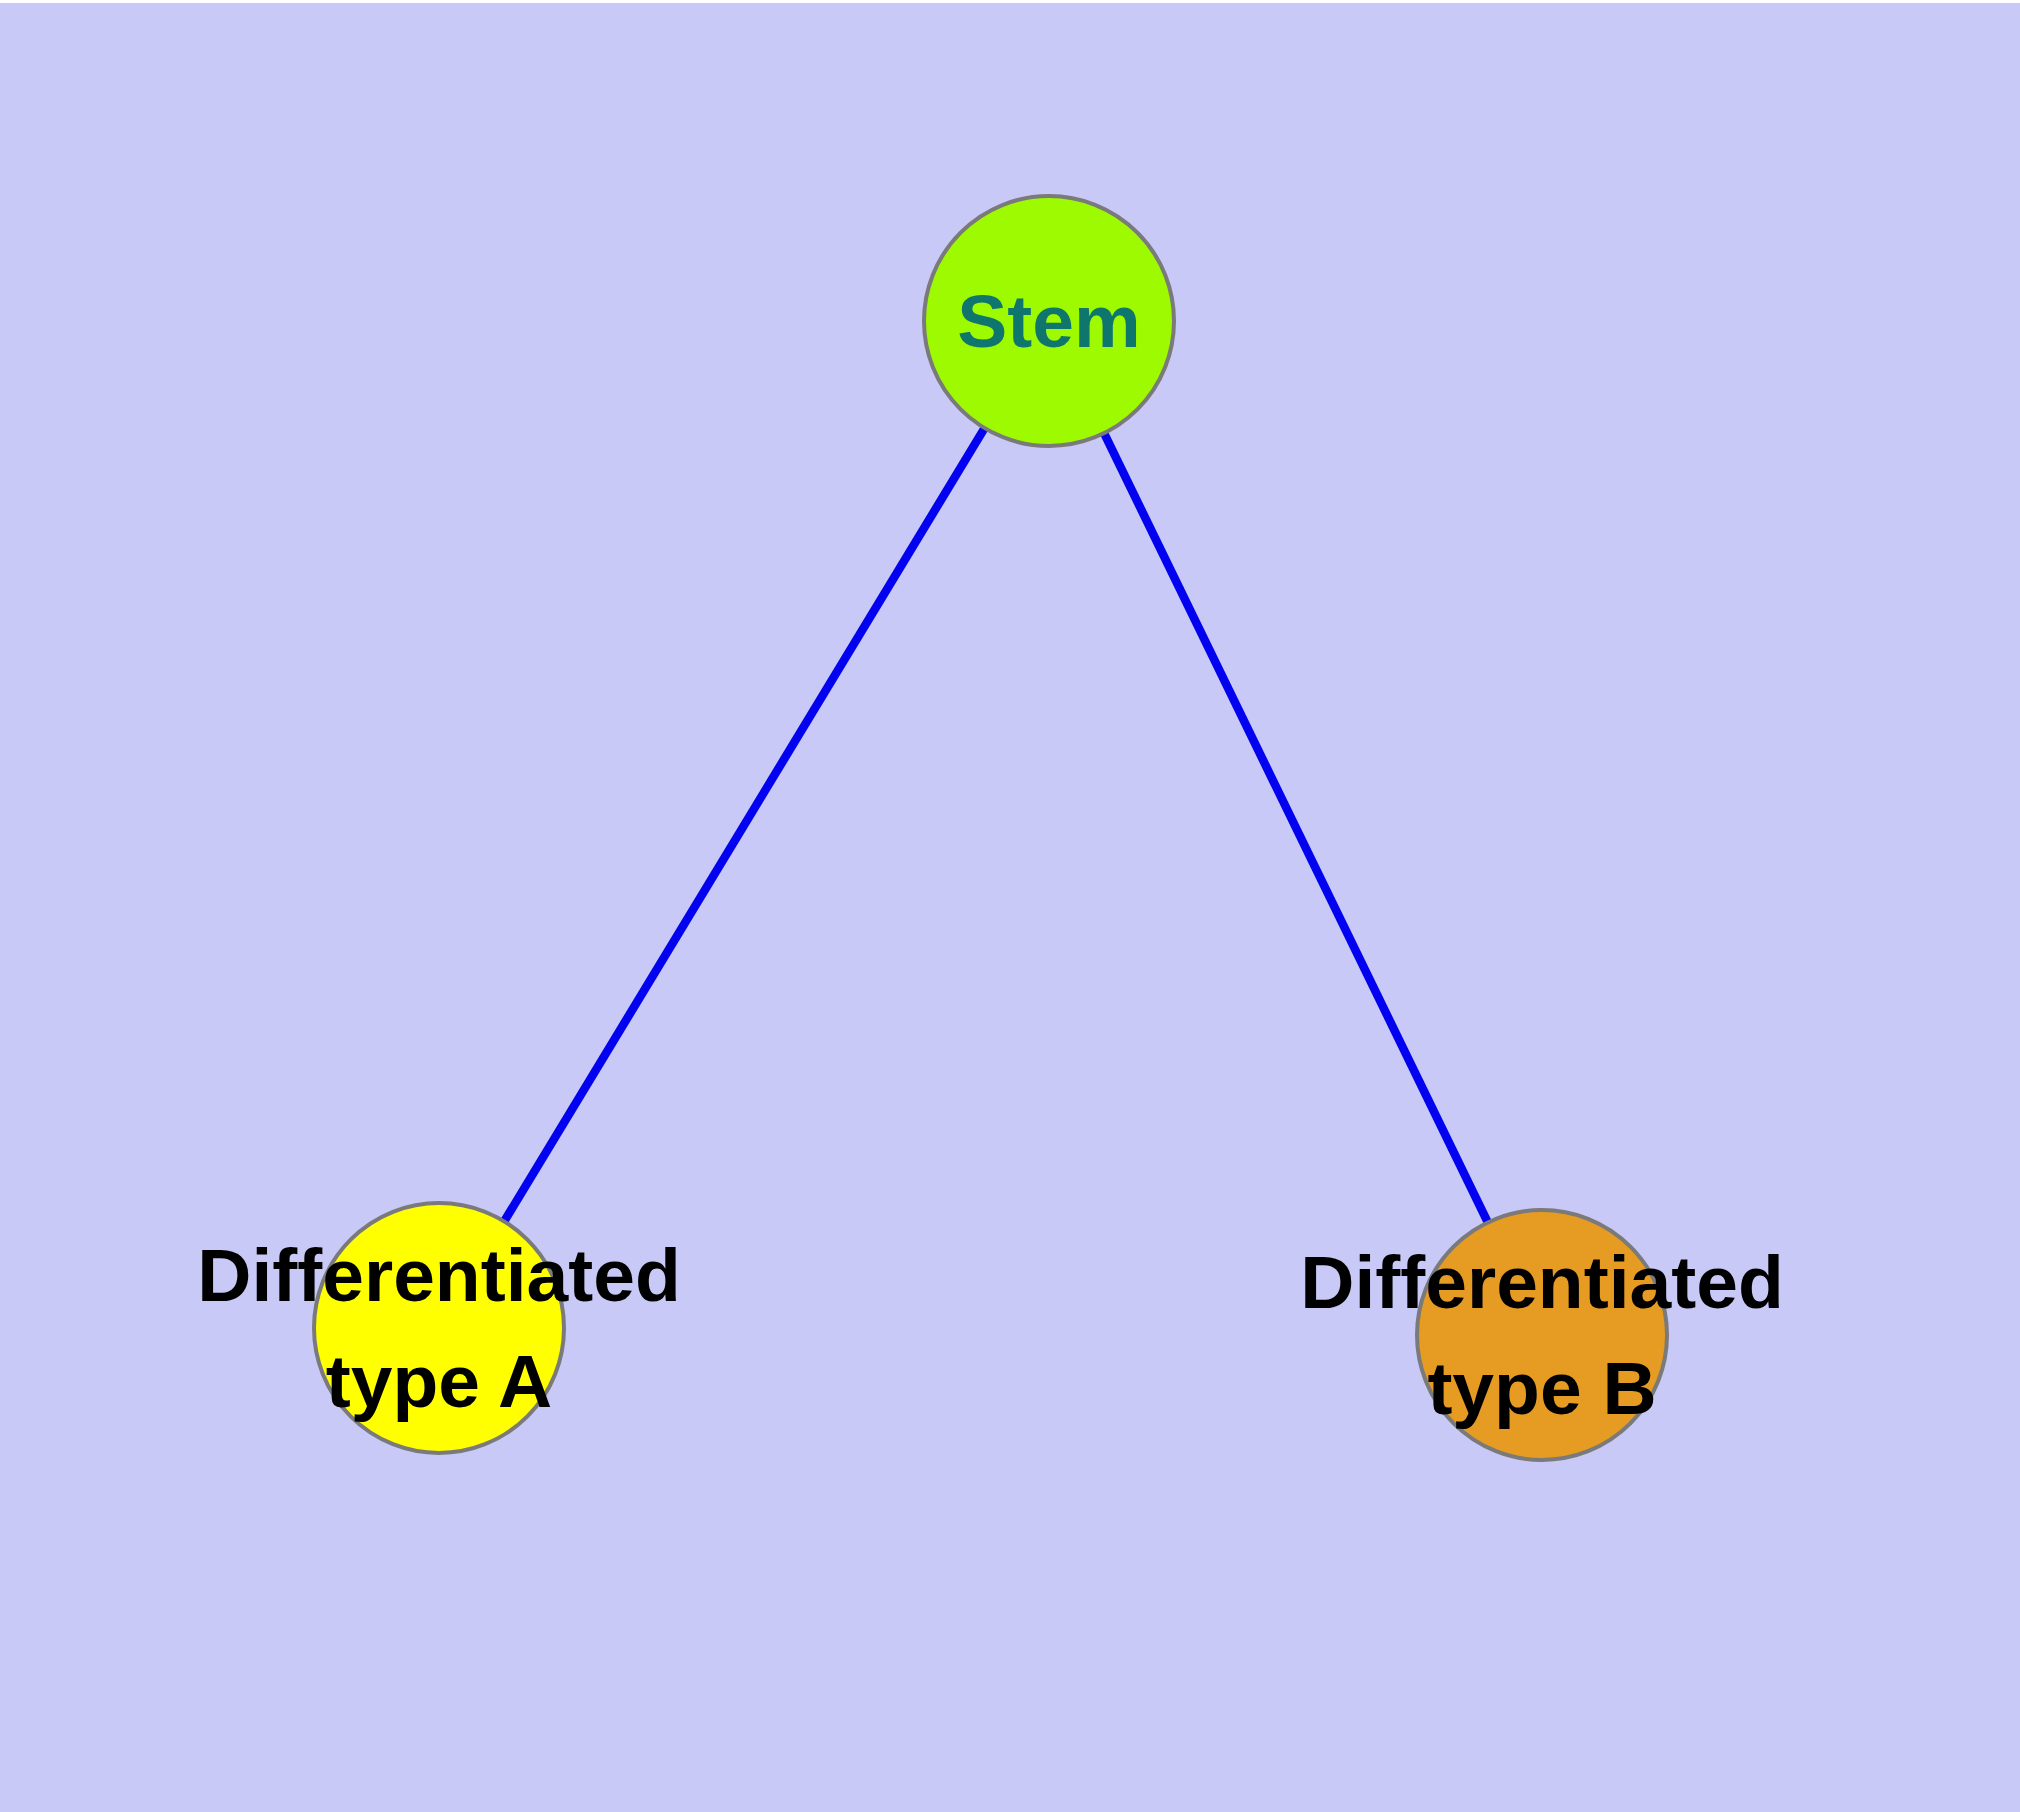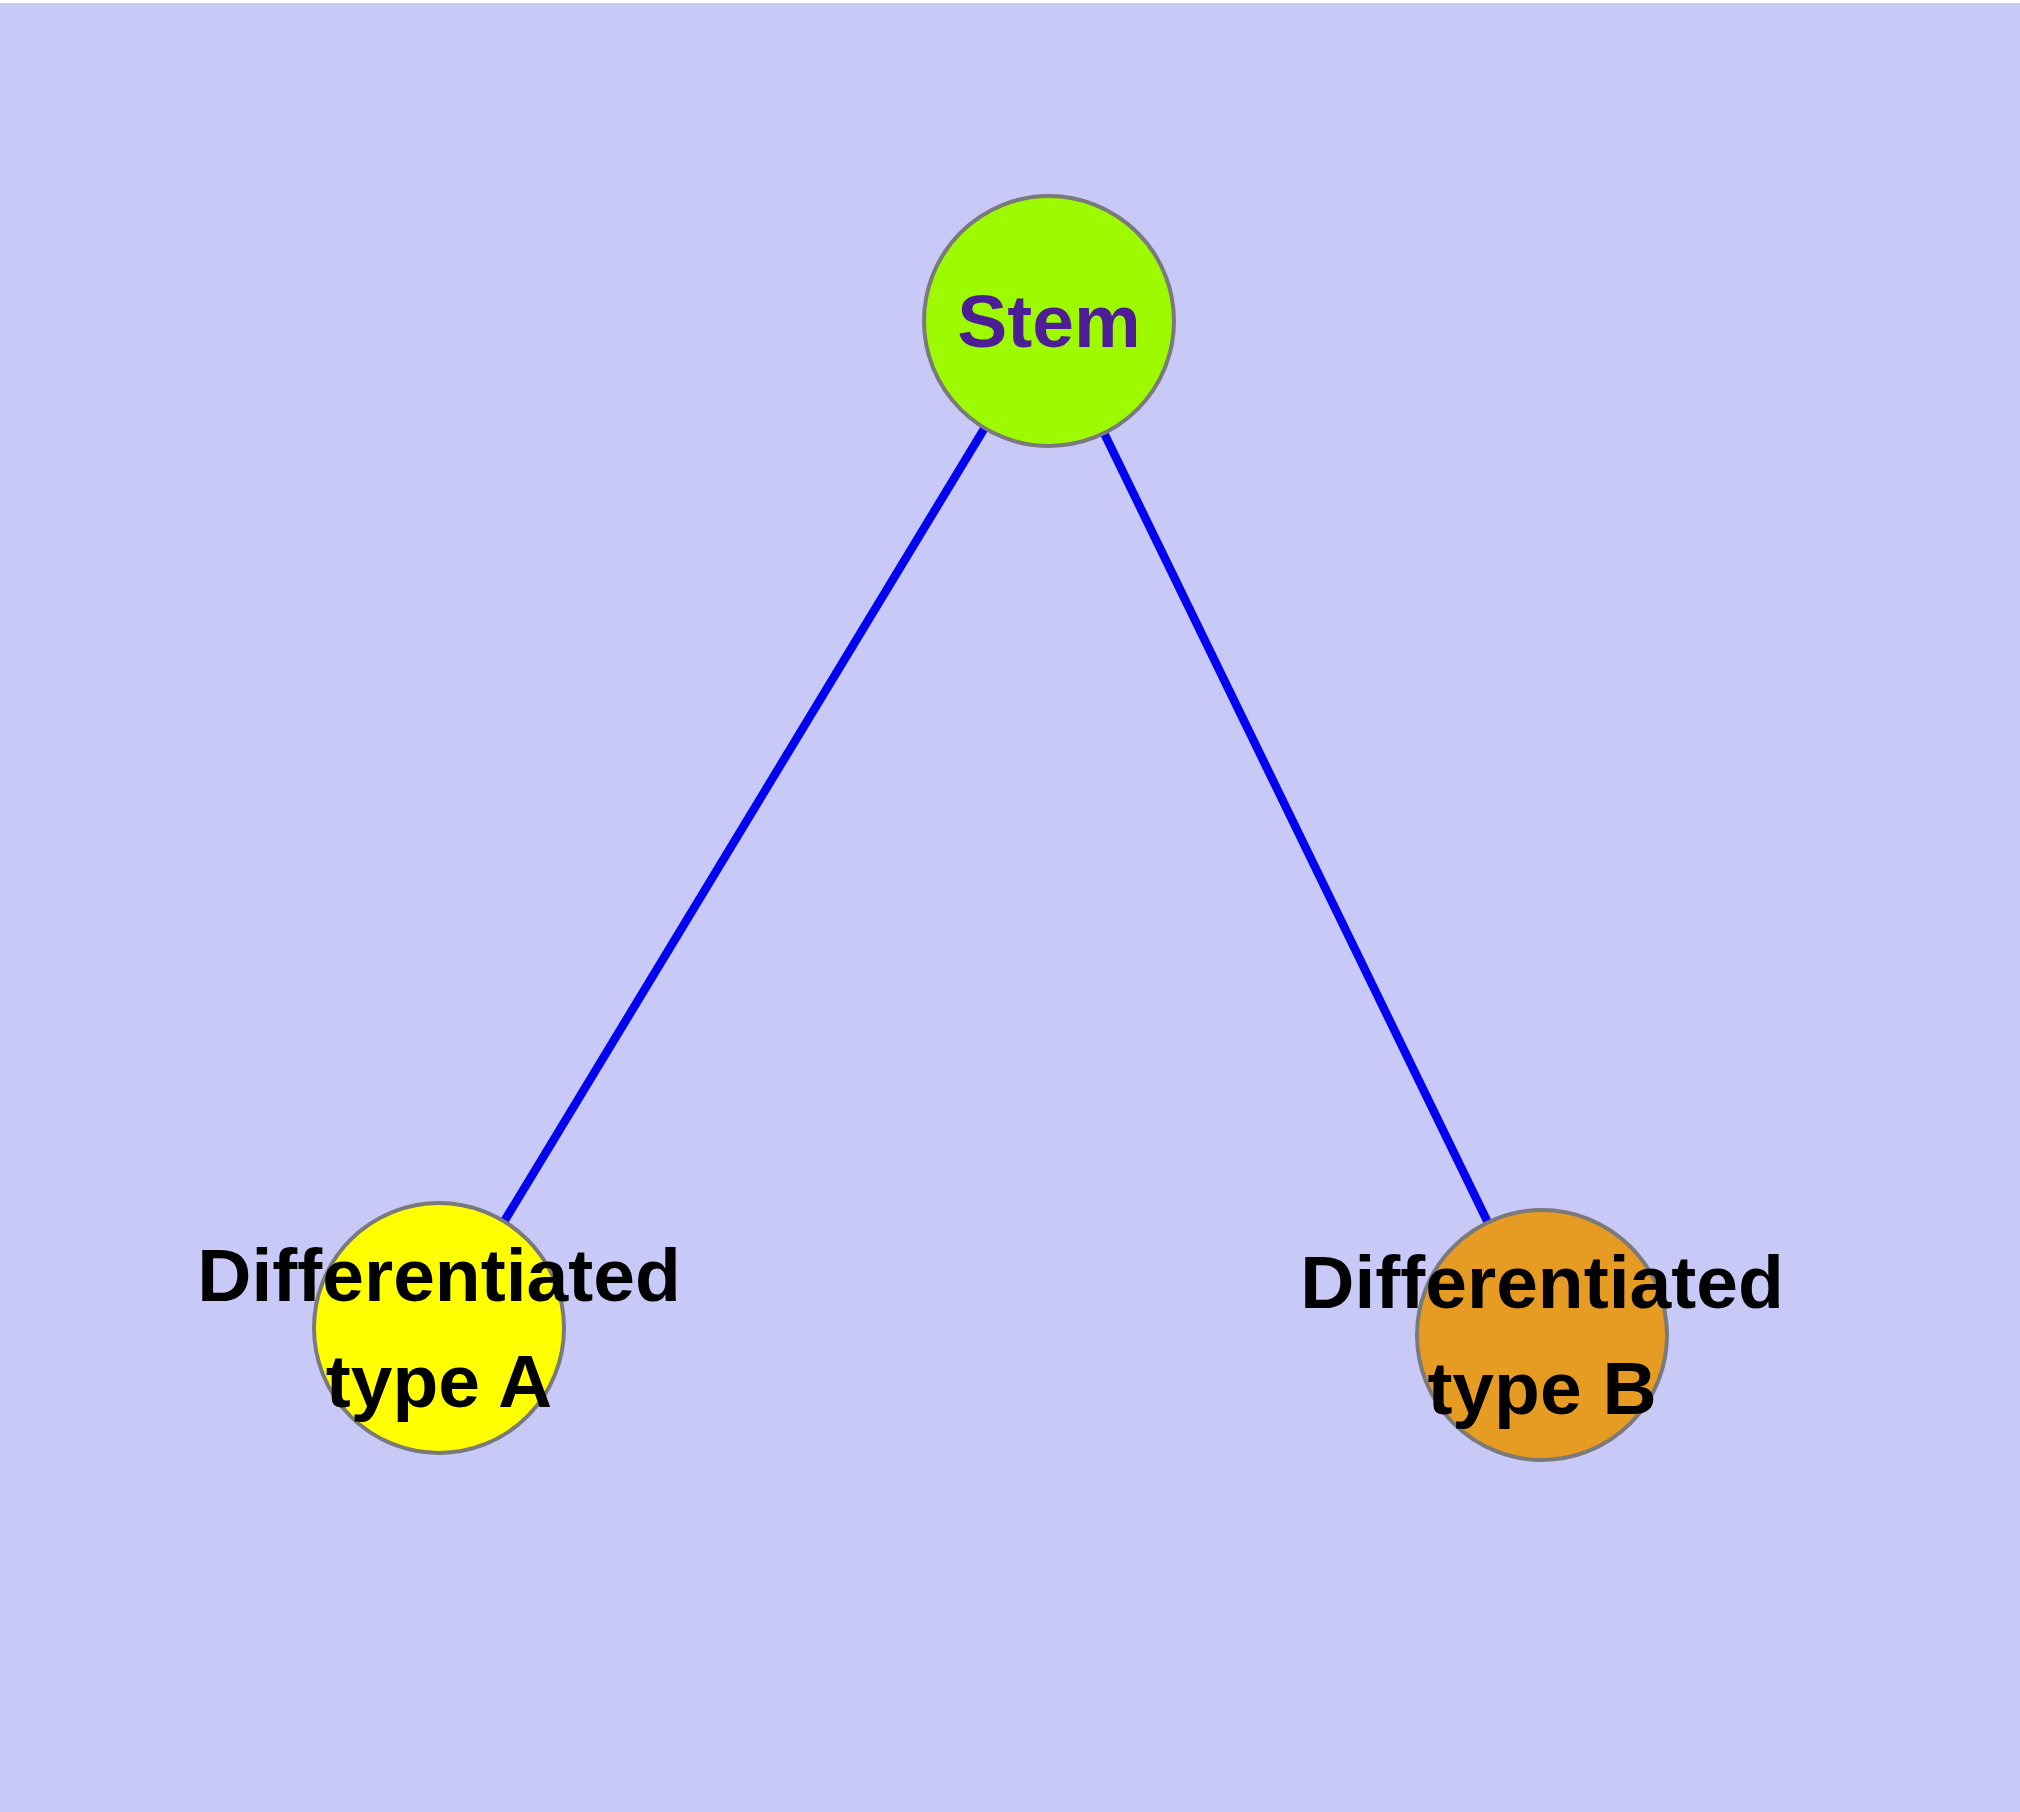--- a/index.html
+++ b/index.html
@@ -47,21 +47,21 @@
 <body style="background: rgb(255, 255, 255);">
 
 <div class="canvas" style="background: rgb(201, 201, 247);">
 
   <svg class="edge-layer" xmlns="http://www.w3.org/2000/svg" viewBox="0 0 2384 2134" width="2021" height="1809">
     <line x1="1238" y1="375" x2="518" y2="1564" stroke="#0202F0" stroke-width="10"></line>
     <line x1="1238" y1="375" x2="1820" y2="1572" stroke="#0202F0" stroke-width="10"></line>
   </svg>
 
   <div class="node" style="left: 922px; top: 191px; width: 254px; height: 254px; background: rgb(158, 250, 0); border-color: rgb(122, 122, 122);">
-    <div class="node-label" style="color: #4c1d95;">Stem</div>
+    <div class="node-label" style="color: #0f766e;">Stem</div>
   </div>
 
   <div class="node" style="left: 312px; top: 1198px; width: 254px; height: 254px; background: rgb(255, 255, 0); border-color: rgb(122, 122, 122);">
     <div class="node-label" style="color: rgb(0, 0, 0);">Differentiated
 type A</div>
   </div>
 
   <div class="node" style="left: 1415px; top: 1205px; width: 254px; height: 254px; background: rgb(230, 155, 34); border-color: rgb(122, 122, 122);">
     <div class="node-label" style="color: rgb(0, 0, 0);">Differentiated
 type B</div>

